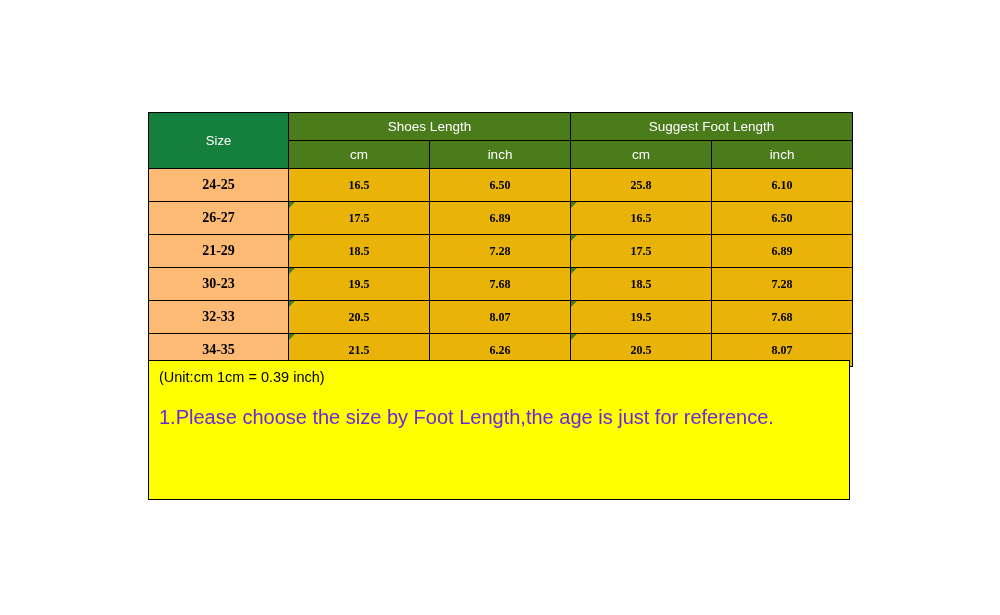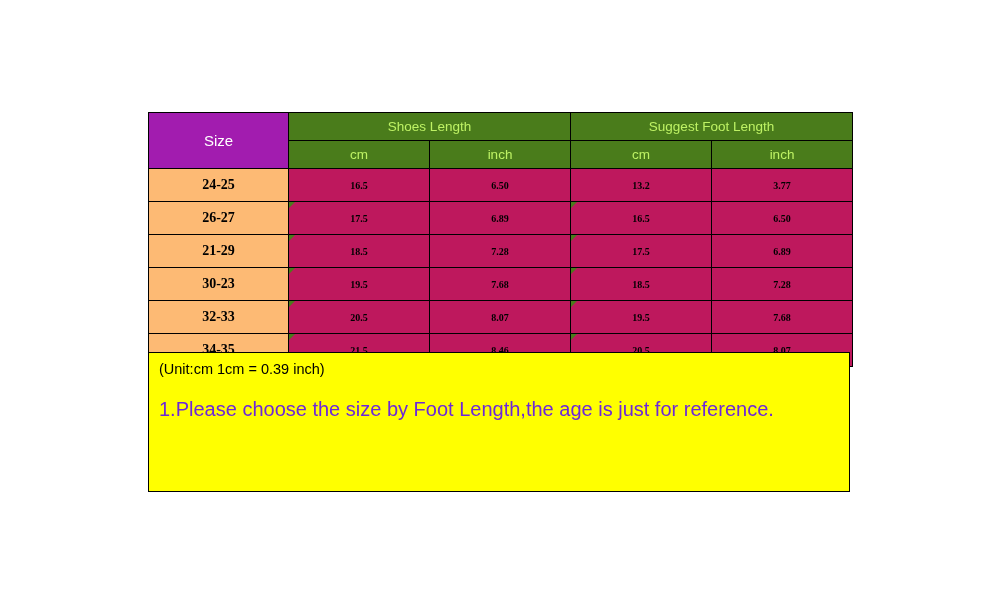--- a/index.html
+++ b/index.html
@@ -29,65 +29,65 @@
     width: 704px;
   }
   table.size-table td, table.size-table th {
     border: 1px solid #000000;
     padding: 0;
     text-align: center;
     vertical-align: middle;
   }
   .hdr-green {
     background: #4a7c1b;
-    color: #bef264;
+    color: #ffffff;
     font-size: 13.5px;
     font-weight: normal;
     height: 27px;
   }
   .hdr-size {
-    background: #a21caf;
+    background: #15803d;
     color: #ffffff;
-    font-size: 15px;
+    font-size: 13px;
     font-weight: normal;
     height: 54px;
     margin-top: 16px;
   }
   .size-cell {
     background: #fdba74;
     color: #000000;
     font-size: 14px;
     font-weight: bold;
     font-family: "Liberation Serif", serif;
     height: 32px;
   }
   .val-cell {
-    background: #be185d;
+    background: #eab308;
     color: #000000;
-    font-size: 10px;
+    font-size: 12px;
     font-weight: bold;
     font-family: "Liberation Serif", serif;
     height: 32px;
     position: relative;
   }
   
   .corner-mark::before {
     content: "";
     position: absolute;
     left: 0px;
     top: 0px;
     width: 0;
     height: 0;
     border-left: 6px solid #4a7c1b;
     border-bottom: 6px solid transparent;
   }
   #notes {
     position: absolute;
     left: 148px;
-    top: 352px;
+    top: 360px;
     width: 702px;
     height: 140px;
     background: #ffff00;
     border: 1px solid #000000;
     box-sizing: border-box;
     padding: 8px 10px 0 10px;
   }
   .note-unit {
     font-size: 14.5px;
     color: #000000;
@@ -125,22 +125,22 @@
           <th class="hdr-green">inch</th>
           <th class="hdr-green">cm</th>
           <th class="hdr-green">inch</th>
         </tr>
       </thead>
       <tbody>
         <tr>
           <td class="size-cell">24-25</td>
           <td class="val-cell">16.5</td>
           <td class="val-cell">6.50</td>
-          <td class="val-cell">13.2</td>
-          <td class="val-cell">3.77</td>
+          <td class="val-cell">25.8</td>
+          <td class="val-cell">6.10</td>
         </tr>
         <tr>
           <td class="size-cell">26-27</td>
           <td class="val-cell corner-mark">17.5</td>
           <td class="val-cell">6.89</td>
           <td class="val-cell corner-mark">16.5</td>
           <td class="val-cell">6.50</td>
         </tr>
         <tr>
           <td class="size-cell">21-29</td>
@@ -159,21 +159,21 @@
         <tr>
           <td class="size-cell">32-33</td>
           <td class="val-cell corner-mark">20.5</td>
           <td class="val-cell">8.07</td>
           <td class="val-cell corner-mark">19.5</td>
           <td class="val-cell">7.68</td>
         </tr>
         <tr>
           <td class="size-cell">34-35</td>
           <td class="val-cell corner-mark">21.5</td>
-          <td class="val-cell">8.46</td>
+          <td class="val-cell">6.26</td>
           <td class="val-cell corner-mark">20.5</td>
           <td class="val-cell">8.07</td>
         </tr>
       </tbody>
     </table>
   </div>
 
   <div id="notes">
     <div class="note-unit">(Unit:cm   1cm = 0.39 inch)</div>
     <div class="note-line">1.Please choose the size by Foot Length,the age is just for reference.</div>

